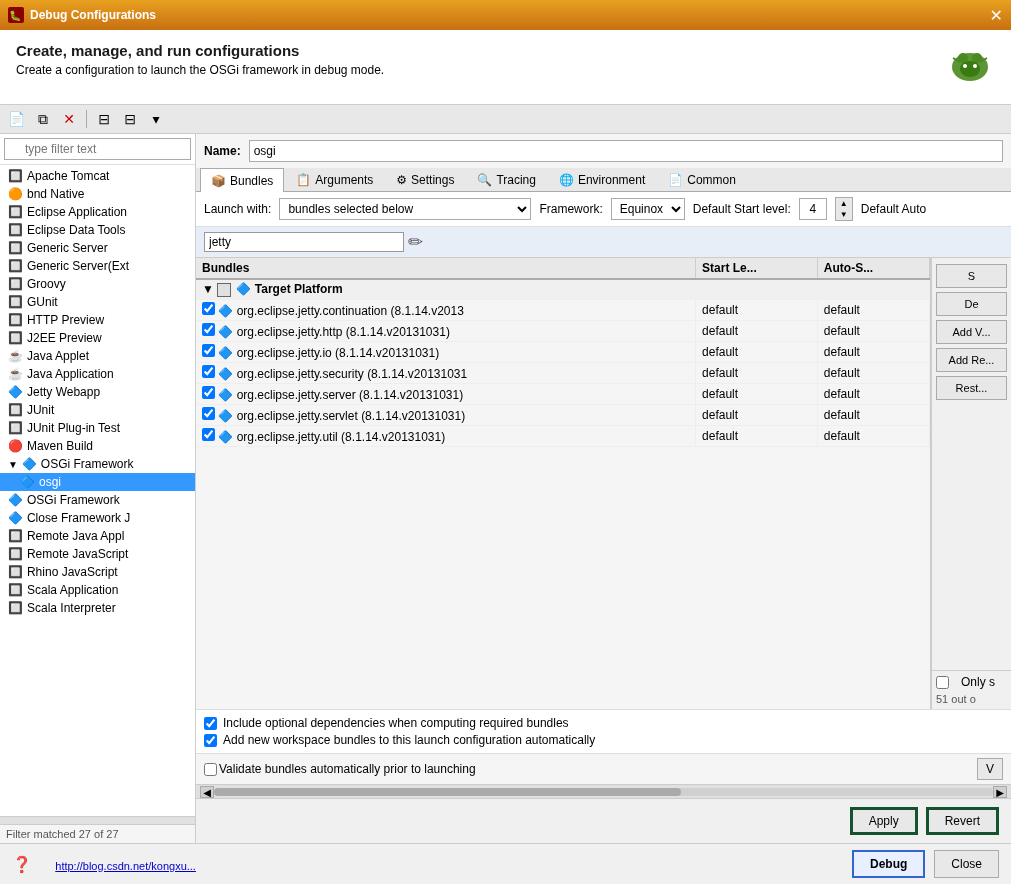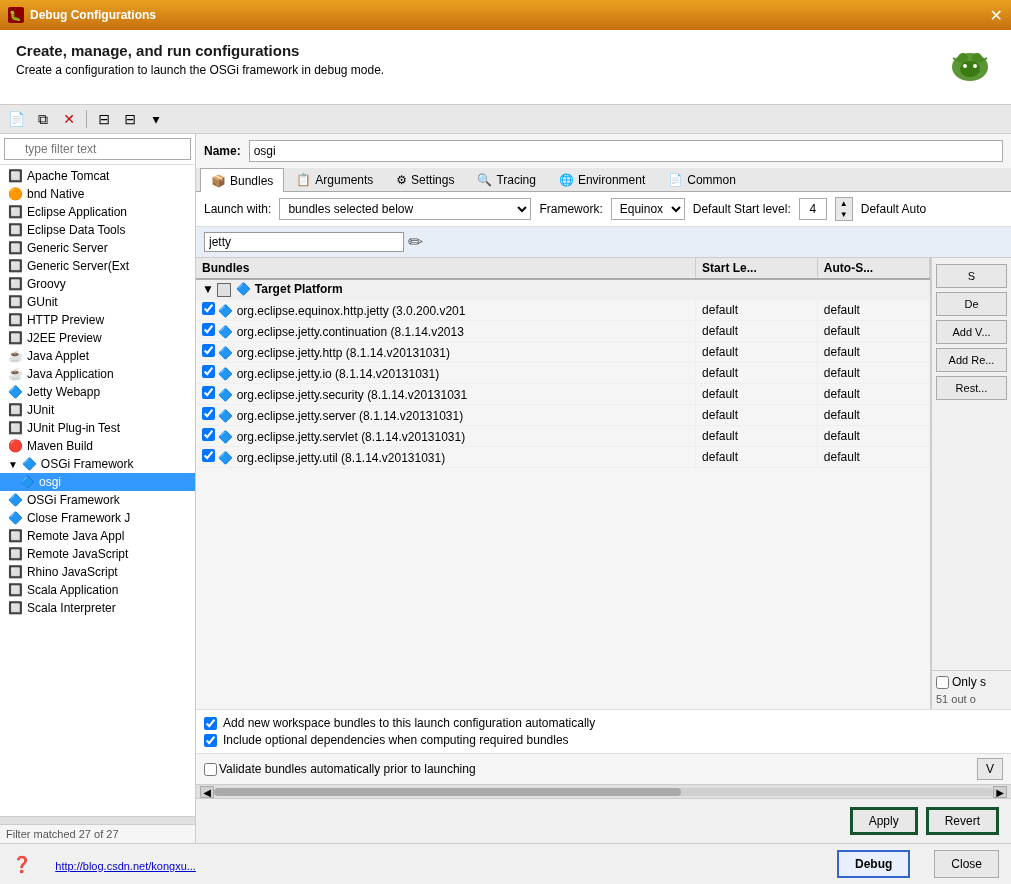--- a/index.html
+++ b/index.html
@@ -320,21 +320,21 @@
     }
 
     .final-bar {
       display: flex;
       align-items: center;
       justify-content: space-between;
       padding: 6px 12px;
       background: #f0f0f0;
       border-top: 1px solid #ccc;
     }
-    .final-bar-right { display: flex; gap: 24px; margin-left: 28px; }
+    .final-bar-right { display: flex; gap: 9px; margin-left: 28px; }
     .debug-btn {
       height: 28px;
       padding: 0 16px;
       border: 2px solid #3366cc;
       background: #e8f0ff;
       cursor: pointer;
       font-size: 12px;
       font-weight: bold;
     }
     .close-btn {
@@ -580,29 +580,20 @@
                 <td colspan="3">
                   <span>▼ </span>
                   <span style="width:14px;height:14px;display:inline-block;border:1px solid #666;background:#e0e0e0;vertical-align:middle;margin-right:2px;"></span>
                   <span>🔷 Target Platform</span>
                 </td>
               </tr>
               <tr>
                 <td>
                   <input type="checkbox" checked="" style="">
                   <span>🔷</span>
-                  org.eclipse.equinox.http.jetty (3.0.200.v201
-                </td>
-                <td>default</td>
-                <td>default</td>
-              </tr>
-              <tr>
-                <td>
-                  <input type="checkbox" checked="" style="">
-                  <span>🔷</span>
                   org.eclipse.jetty.continuation (8.1.14.v2013
                 </td>
                 <td>default</td>
                 <td>default</td>
               </tr>
               <tr>
                 <td>
                   <input type="checkbox" checked="" style="">
                   <span>🔷</span>
                   org.eclipse.jetty.http (8.1.14.v20131031)
@@ -661,37 +652,37 @@
 
         <div style="display:flex;flex-direction:column;width:80px;background:#f0f0f0;border-left:1px solid #ccc;">
           <div style="display:flex;flex-direction:column;gap:4px;padding:6px 4px;flex:1;">
             <button class="right-btn">S</button>
             <button class="right-btn">De</button>
             <button class="right-btn">Add V...</button>
             <button class="right-btn">Add Re...</button>
             <button class="right-btn">Rest...</button>
           </div>
           <div style="padding:4px;font-size:11px;border-top:1px solid #ccc;">
-            <label style="display:flex;align-items:center;gap:3px;cursor:pointer;">
+            <label style="display:flex;align-items:center;gap:12px;cursor:pointer;">
               <input type="checkbox" style="">
               <span>Only s</span>
             </label>
             <div style="font-size:11px;color:#555;margin-top:4px;">51 out o</div>
           </div>
         </div>
       </div>
 
       <div class="bottom-checkboxes">
         <label>
           <input type="checkbox" checked="" style="">
-          <span>Add new workspace bundles to this launch configuration automatically</span>
+          <span>Include optional dependencies when computing required bundles</span>
         </label>
         <label>
           <input type="checkbox" checked="" style="">
-          <span>Include optional dependencies when computing required bundles</span>
+          <span>Add new workspace bundles to this launch configuration automatically</span>
         </label>
       </div>
 
       <div class="validate-row">
         <div class="validate-label">
           <input type="checkbox" style="">
           <span>Validate bundles automatically prior to launching</span>
         </div>
         <button class="validate-btn-small">V</button>
       </div>

